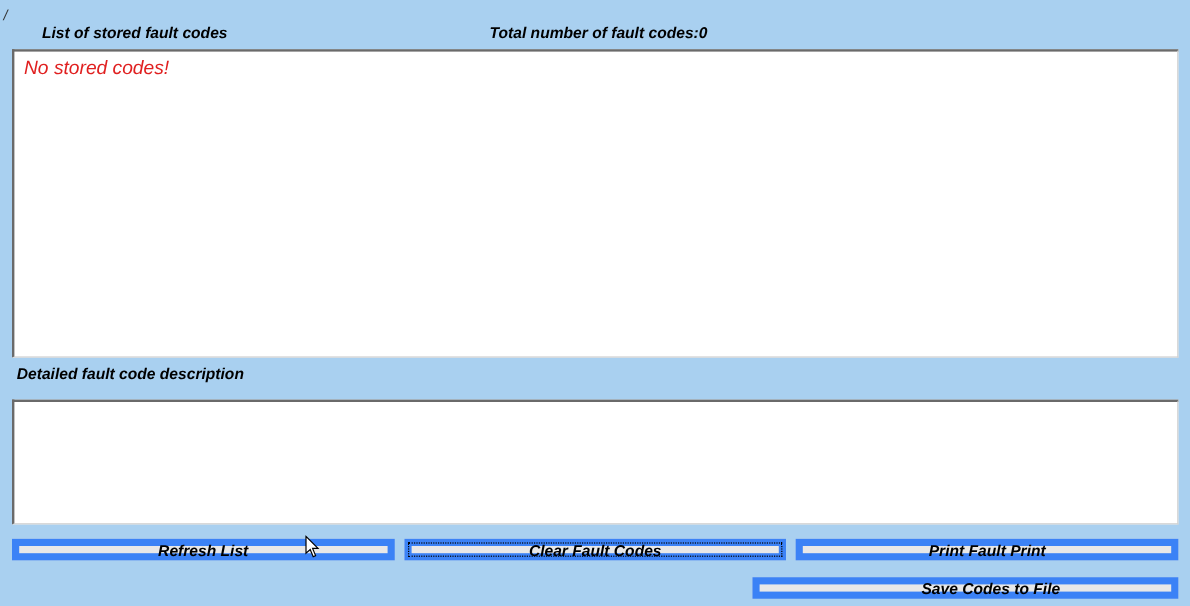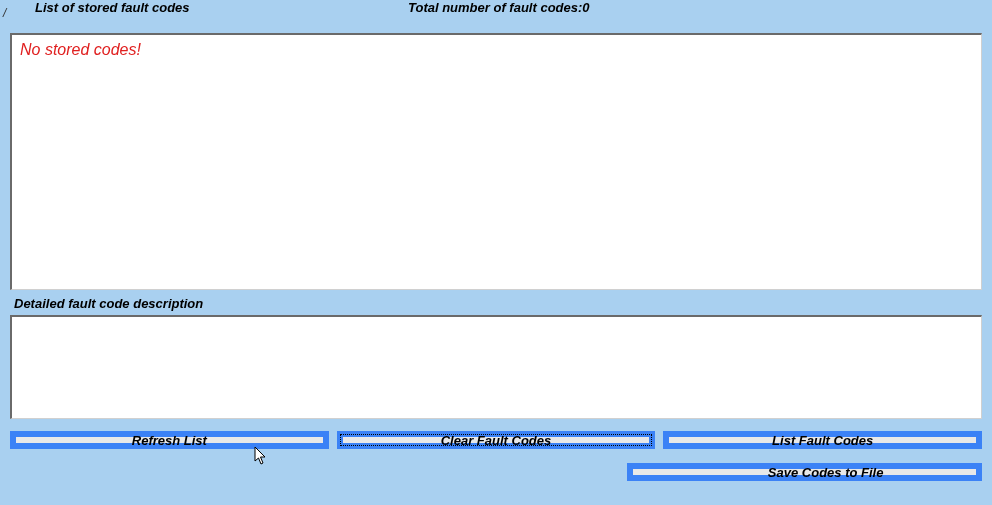--- a/index.html
+++ b/index.html
@@ -10,21 +10,21 @@
     body {
       width: 992px;
       height: 505px;
       background-color: #a9d0f0;
       font-family: Arial, sans-serif;
       overflow: hidden;
       position: relative;
     }
     .header-row {
       display: flex;
-      padding: 0 10px 6px 10px;
+      padding: 20px 10px 6px 10px;
       font-size: 13px;
       font-weight: bold;
       font-style: italic;
       color: #000;
     }
     .header-left {
       flex: 0 0 auto;
       padding-left: 25px;
     }
     .header-center {
@@ -33,36 +33,36 @@
     }
     .slash {
       position: absolute;
       left: 3px;
       top: 6px;
       font-size: 12px;
       font-style: italic;
       color: #333;
     }
     .list-panel {
-      margin: 12px 10px 0 10px;
+      margin: 0 10px 0 10px;
       height: 257px;
       background: #fff;
       border-top: 2px solid #6a6a6a;
       border-left: 2px solid #6a6a6a;
       border-right: 1px solid #d0d0d0;
       border-bottom: 1px solid #d0d0d0;
       padding: 6px 8px;
     }
     .no-codes {
       color: #e02020;
       font-style: italic;
       font-size: 16px;
     }
     .detail-label {
-      padding: 6px 10px 4px 14px;
+      padding: 6px 10px 14px 14px;
       font-size: 13px;
       font-weight: bold;
       font-style: italic;
       color: #000;
     }
     .detail-panel {
       margin: 0 10px 0 10px;
       height: 104px;
       background: #fff;
       border-top: 2px solid #6a6a6a;
@@ -129,21 +129,21 @@
   <div class="no-codes">No stored codes!</div>
 </div>
 
 <div class="detail-label">Detailed fault code description</div>
 
 <div class="detail-panel"></div>
 
 <div class="button-row">
   <div class="btn">Refresh List</div>
   <div class="btn focused">Clear Fault Codes</div>
-  <div class="btn">List Fault Codes</div>
+  <div class="btn">Print Fault Print</div>
 </div>
 
 <div class="second-button-row">
   <div class="spacer"></div>
   <div class="btn">Save Codes to File</div>
 </div>
 
 <svg class="cursor" viewBox="0 0 14 20">
   <path d="M1 1 L1 15 L4.5 12 L7 18 L9 17 L6.5 11 L11 11 Z" fill="#fff" stroke="#000" stroke-width="1"></path>
 </svg>

